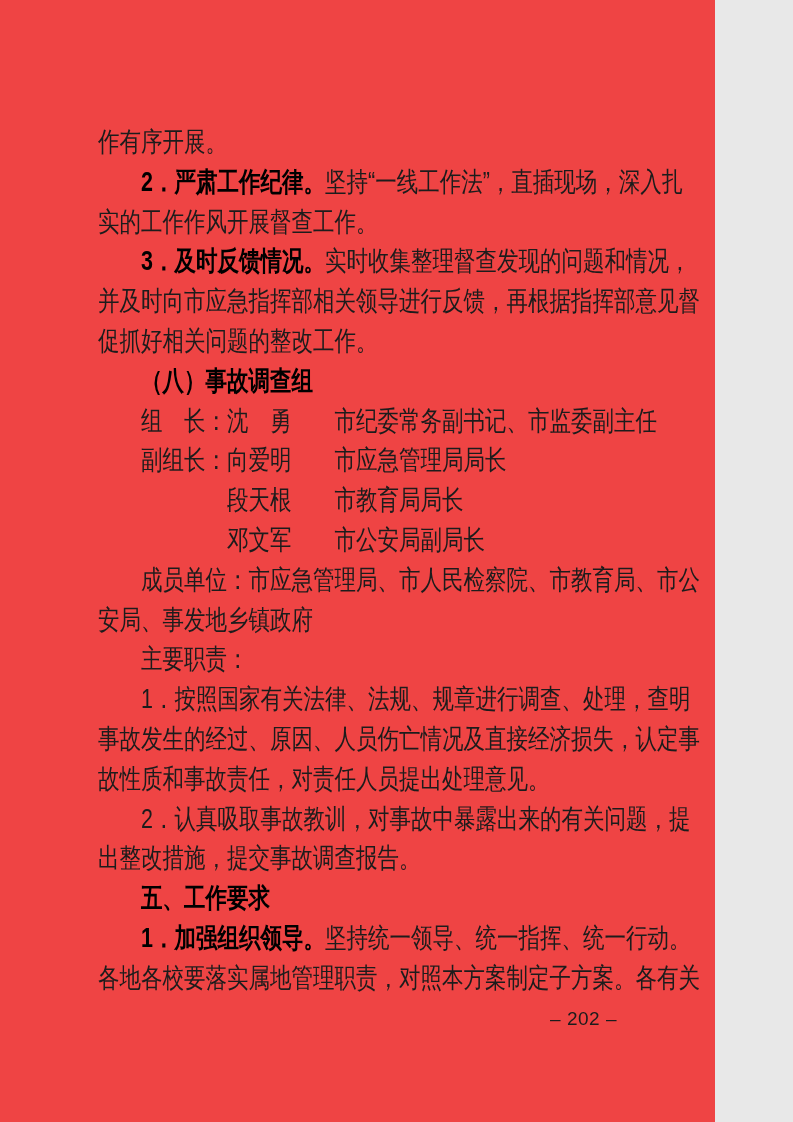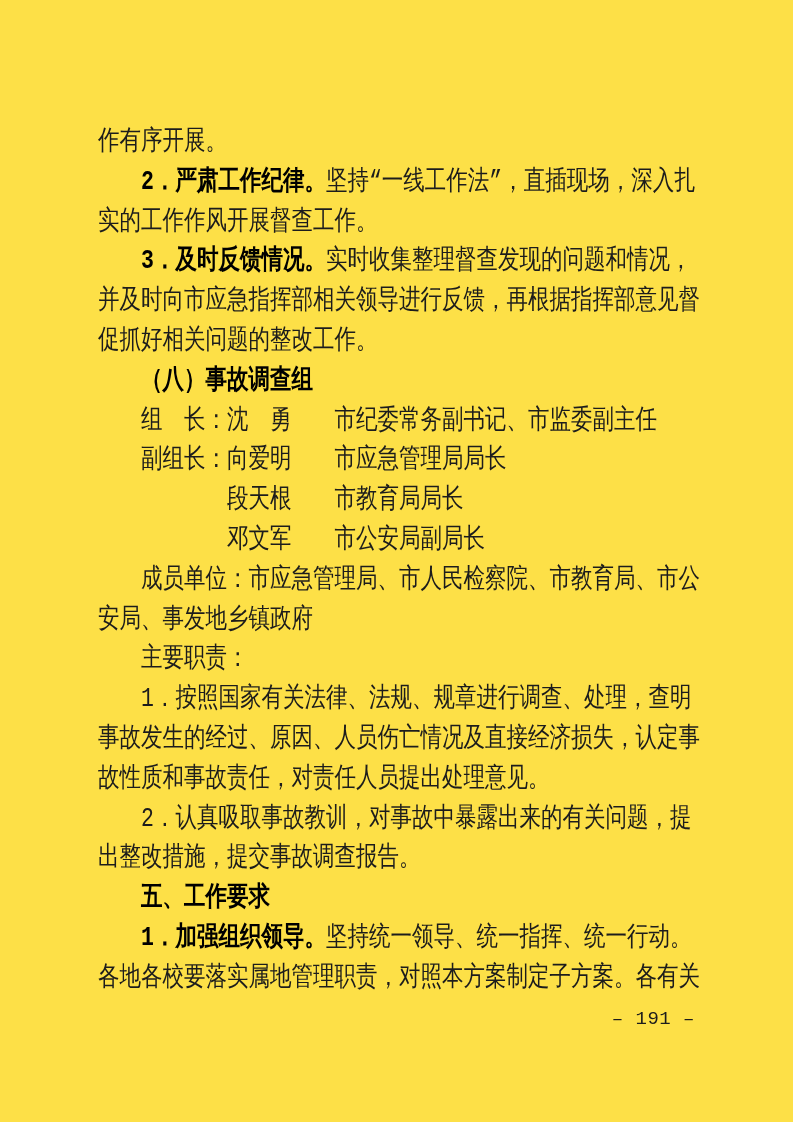--- a/index.html
+++ b/index.html
@@ -2,25 +2,25 @@
 <html lang="zh"><head>
 <meta charset="utf-8">
 <style>
   html, body {
     margin: 0;
     padding: 0;
     background: #e8e8e8;
   }
   .page {
     position: relative;
-    width: 793px;
+    width: 715px;
     height: 1122px;
-    background: #fde047;
+    background: #ef4444;
     overflow: hidden;
-    font-family: Liberation Mono, monospace;
+    font-family: Liberation Sans, sans-serif;
     color: #1c1c1c;
   }
   .doc-body {
     position: absolute;
     left: 98px;
     top: 123px;
     width: 606px;
     font-size: 21.5px;
     line-height: 39.8px;
     white-space: pre;
@@ -40,14 +40,14 @@
     line-height: 24px;
     color: #1c1c1c;
     letter-spacing: 0.5px;
   }
 </style>
 </head>
 <body>
 
 <div class="page">
   <div class="doc-body"><div class="line"><span class="seg">作有序开展。</span></div><div class="line ind2"><span class="seg bold">2．严肃工作纪律。</span><span class="seg">坚持“一线工作法”，直插现场，深入扎</span></div><div class="line"><span class="seg">实的工作作风开展督查工作。</span></div><div class="line ind2"><span class="seg bold">3．及时反馈情况。</span><span class="seg">实时收集整理督查发现的问题和情况，</span></div><div class="line"><span class="seg">并及时向市应急指挥部相关领导进行反馈，再根据指挥部意见督</span></div><div class="line"><span class="seg">促抓好相关问题的整改工作。</span></div><div class="line ind2"><span class="seg bold">（八）事故调查组</span></div><div class="line ind2"><span class="seg">组　长：沈　勇　　市纪委常务副书记、市监委副主任</span></div><div class="line ind2"><span class="seg">副组长：向爱明　　市应急管理局局长</span></div><div class="line ind2"><span class="seg">　　　　段天根　　市教育局局长</span></div><div class="line ind2"><span class="seg">　　　　邓文军　　市公安局副局长</span></div><div class="line ind2"><span class="seg">成员单位：市应急管理局、市人民检察院、市教育局、市公</span></div><div class="line"><span class="seg">安局、事发地乡镇政府</span></div><div class="line ind2"><span class="seg">主要职责：</span></div><div class="line ind2"><span class="seg">1．按照国家有关法律、法规、规章进行调查、处理，查明</span></div><div class="line"><span class="seg">事故发生的经过、原因、人员伤亡情况及直接经济损失，认定事</span></div><div class="line"><span class="seg">故性质和事故责任，对责任人员提出处理意见。</span></div><div class="line ind2"><span class="seg">2．认真吸取事故教训，对事故中暴露出来的有关问题，提</span></div><div class="line"><span class="seg">出整改措施，提交事故调查报告。</span></div><div class="line ind2"><span class="seg bold">五、工作要求</span></div><div class="line ind2"><span class="seg bold">1．加强组织领导。</span><span class="seg">坚持统一领导、统一指挥、统一行动。</span></div><div class="line"><span class="seg">各地各校要落实属地管理职责，对照本方案制定子方案。各有关</span></div></div>
-  <div class="page-number">– 191 –</div>
+  <div class="page-number">– 202 –</div>
 </div>
 
 </body></html>

